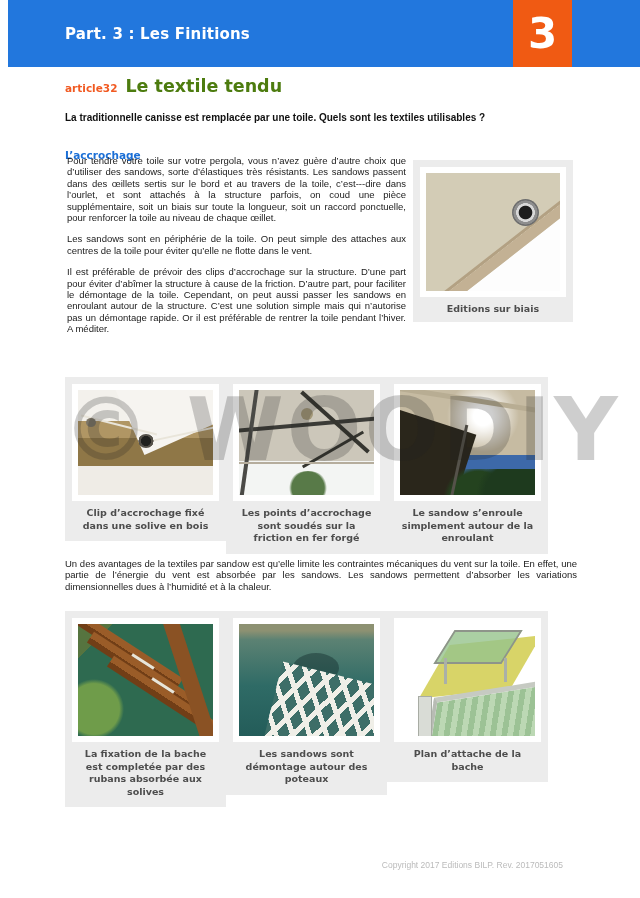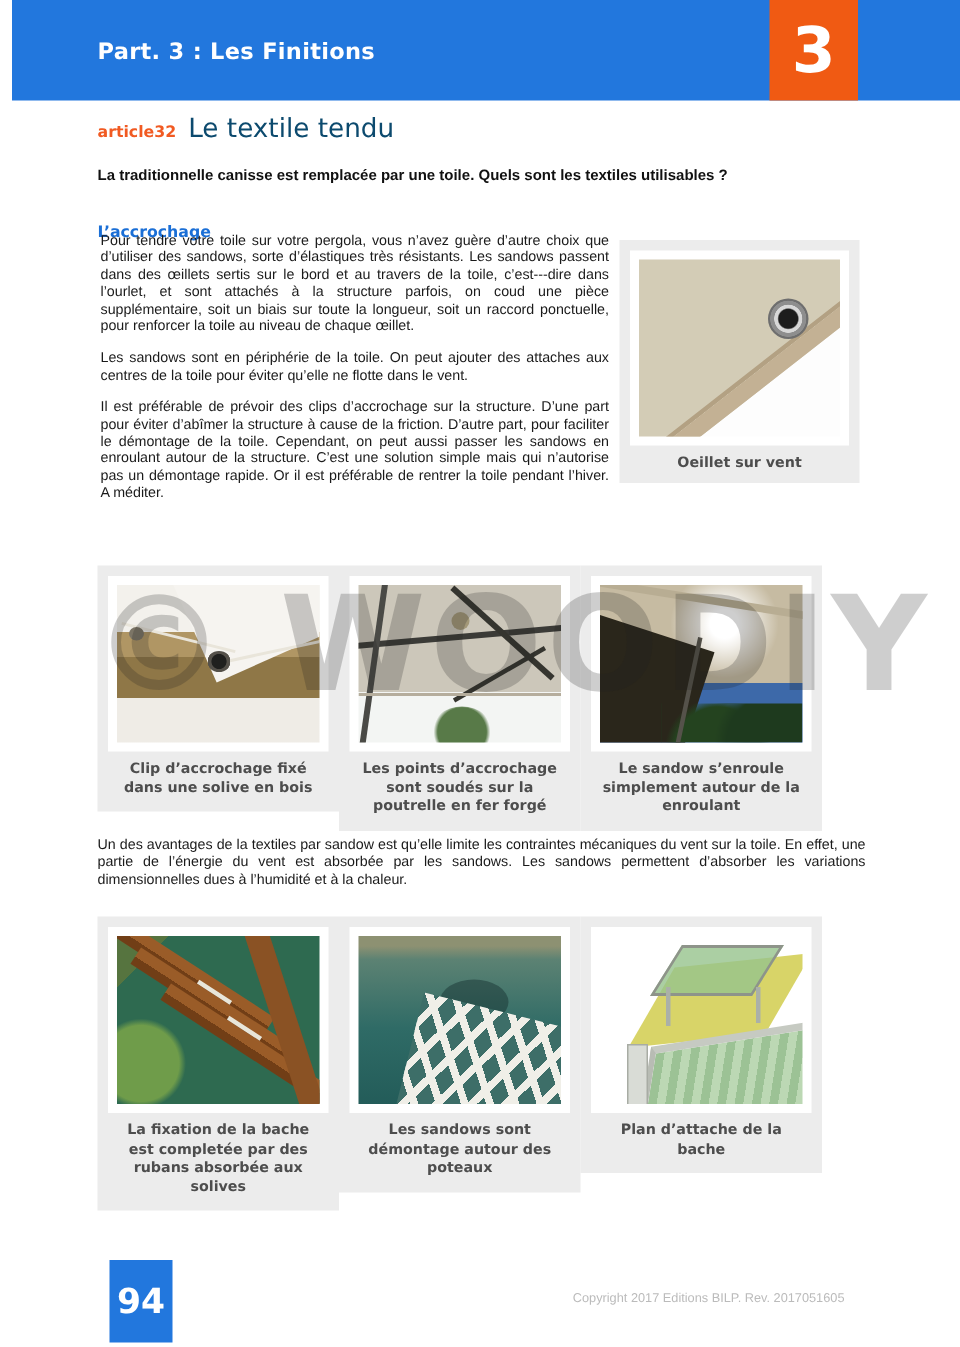--- a/index.html
+++ b/index.html
@@ -10,21 +10,21 @@
   .topbar{position:absolute;left:8px;top:0;right:0;height:67px;background:#2277DD;padding-left:44px;}
   .topbar-title{position:absolute;left:57px;top:0;height:67px;display:flex;align-items:center;
         color:#fff;font-weight:bold;font-size:15px;font-family:"DejaVu Sans", sans-serif;letter-spacing:.2px;}
   .chapter-badge{position:absolute;left:505px;top:0;width:59px;height:67px;background:#F05A13;
         display:flex;align-items:center;justify-content:center;color:#fff;font-weight:bold;
         font-size:42px;font-family:"DejaVu Sans", sans-serif;}
 
   
   .title-row{position:absolute;left:65px;top:76px;display:flex;align-items:baseline;gap:8px;}
   .article-id{color:#F15A22;font-weight:bold;font-size:10.5px;font-family:"DejaVu Sans", sans-serif;}
-  .article-title{margin:0;color:#0c4a6e;font-weight:normal;font-size:17.5px;font-family:"DejaVu Sans", sans-serif;}
+  .article-title{margin:0;color:#4d7c0f;font-weight:bold;font-size:17.5px;font-family:"DejaVu Sans", sans-serif;}
   .subtitle{position:absolute;left:65px;top:102px;width:515px;font-weight:bold;font-size:10px;
         white-space:nowrap;color:#111;}
   .section-heading{position:absolute;left:65px;top:140px;color:#1B6FD6;font-weight:bold;font-size:10.5px;
         font-family:"DejaVu Sans", sans-serif;}
 
   
   .text-col{position:absolute;left:65px;top:155px;width:341px;font-size:9.5px;line-height:11.4px;
         text-align:justify;}
   .text-col p{margin:0 0 10px 2px;}
   .para-full{position:absolute;left:65px;top:558px;width:512px;font-size:9.5px;line-height:11.4px;
@@ -150,32 +150,32 @@
     <span class="article-id">article32</span>
     <h1 class="article-title">Le textile tendu</h1>
   </div>
 
   <p class="subtitle">La traditionnelle canisse est remplacée par une toile. Quels sont les textiles utilisables ?</p>
 
   <h2 class="section-heading">L’accrochage</h2>
 
   <div class="text-col">
     <p>Pour tendre votre toile sur votre pergola, vous n’avez guère d’autre choix que d’utiliser des sandows, sorte d’élastiques très résistants. Les sandows passent dans des œillets sertis sur le bord et au travers de la toile, c’est---dire dans l’ourlet, et sont attachés à la structure parfois, on coud une pièce supplémentaire, soit un biais sur toute la longueur, soit un raccord ponctuelle, pour renforcer la toile au niveau de chaque œillet.</p>
-    <p>Les sandows sont en périphérie de la toile. On peut ajouter des attaches aux centres de la toile pour éviter qu’elle ne flotte dans le vent.</p>
+    <p>Les sandows sont en périphérie de la toile. On peut simple des attaches aux centres de la toile pour éviter qu’elle ne flotte dans le vent.</p>
     <p>Il est préférable de prévoir des clips d’accrochage sur la structure. D’une part pour éviter d’abîmer la structure à cause de la friction. D’autre part, pour faciliter le démontage de la toile. Cependant, on peut aussi passer les sandows en enroulant autour de la structure. C’est une solution simple mais qui n’autorise pas un démontage rapide. Or il est préférable de rentrer la toile pendant l’hiver. A méditer.</p>
   </div>
 
   <figure class="card card-right">
     <div class="photo-frame">
       <div class="photo ph-oeillet">
         <div class="tarp"></div>
         <div class="eyelet"></div>
       </div>
     </div>
-    <figcaption>Oeillet sur vent</figcaption>
+    <figcaption>Editions sur biais</figcaption>
   </figure>
 
   <div class="figrow figrow1">
     <figure class="card">
       <div class="photo-frame">
         <div class="photo ph-clip">
           <div class="wedge"></div>
           <div class="cord1"></div>
           <div class="cord2"></div>
           <div class="dot2"></div>
@@ -189,21 +189,21 @@
         <div class="photo ph-soudure">
           <div class="bar"></div>
           <div class="post-l"></div>
           <div class="strut1"></div>
           <div class="strut2"></div>
           <div class="hem"></div>
           <div class="knob"></div>
           <div class="tree"></div>
         </div>
       </div>
-      <figcaption>Les points d’accrochage sont soudés sur la poutrelle en fer forgé</figcaption>
+      <figcaption>Les points d’accrochage sont soudés sur la friction en fer forgé</figcaption>
     </figure>
     <figure class="card">
       <div class="photo-frame">
         <div class="photo ph-sun">
           <div class="sun"></div>
           <div class="rail"></div>
           <div class="hill"></div>
           <div class="trees"></div>
           <div class="pole"></div>
         </div>
@@ -248,16 +248,15 @@
           <div class="roof2"></div>
           <div class="beam2"></div>
         </div>
       </div>
       <figcaption>Plan d’attache de la bache</figcaption>
     </figure>
   </div>
 
   <div class="watermark">© WOODIY</div>
 
-  <div class="page-number">94</div>
   <div class="copyright">Copyright 2017 Editions BILP. Rev. 2017051605</div>
 
 </div>
 
 </body></html>

